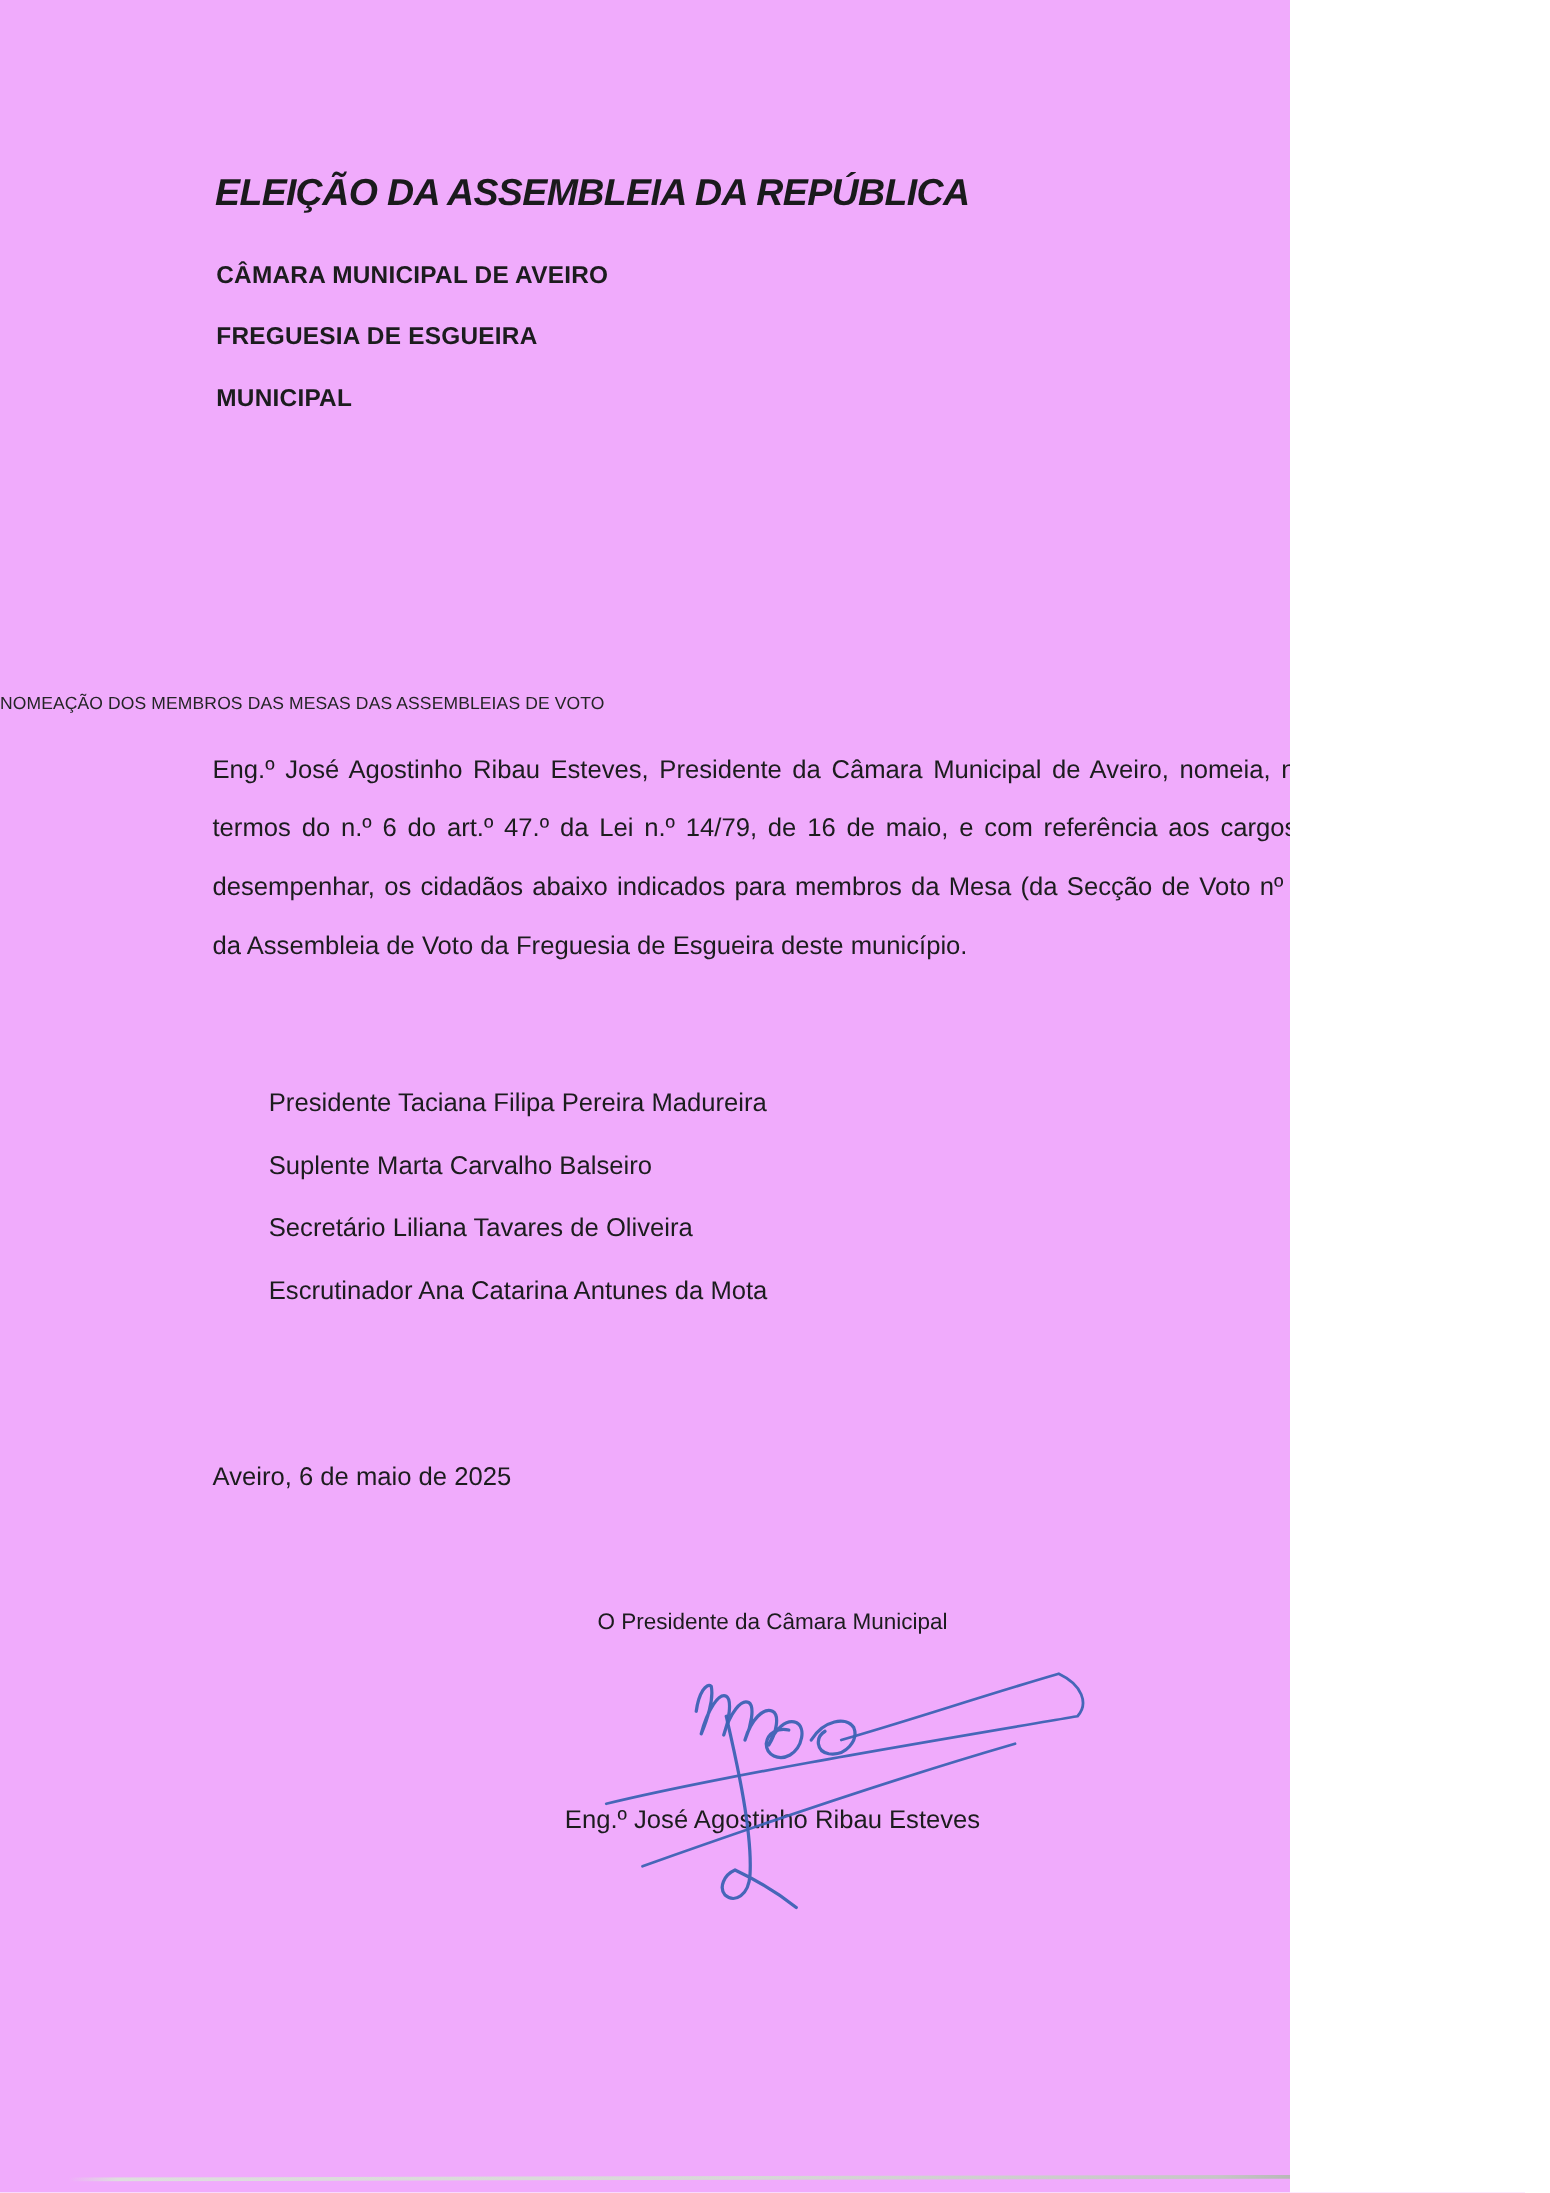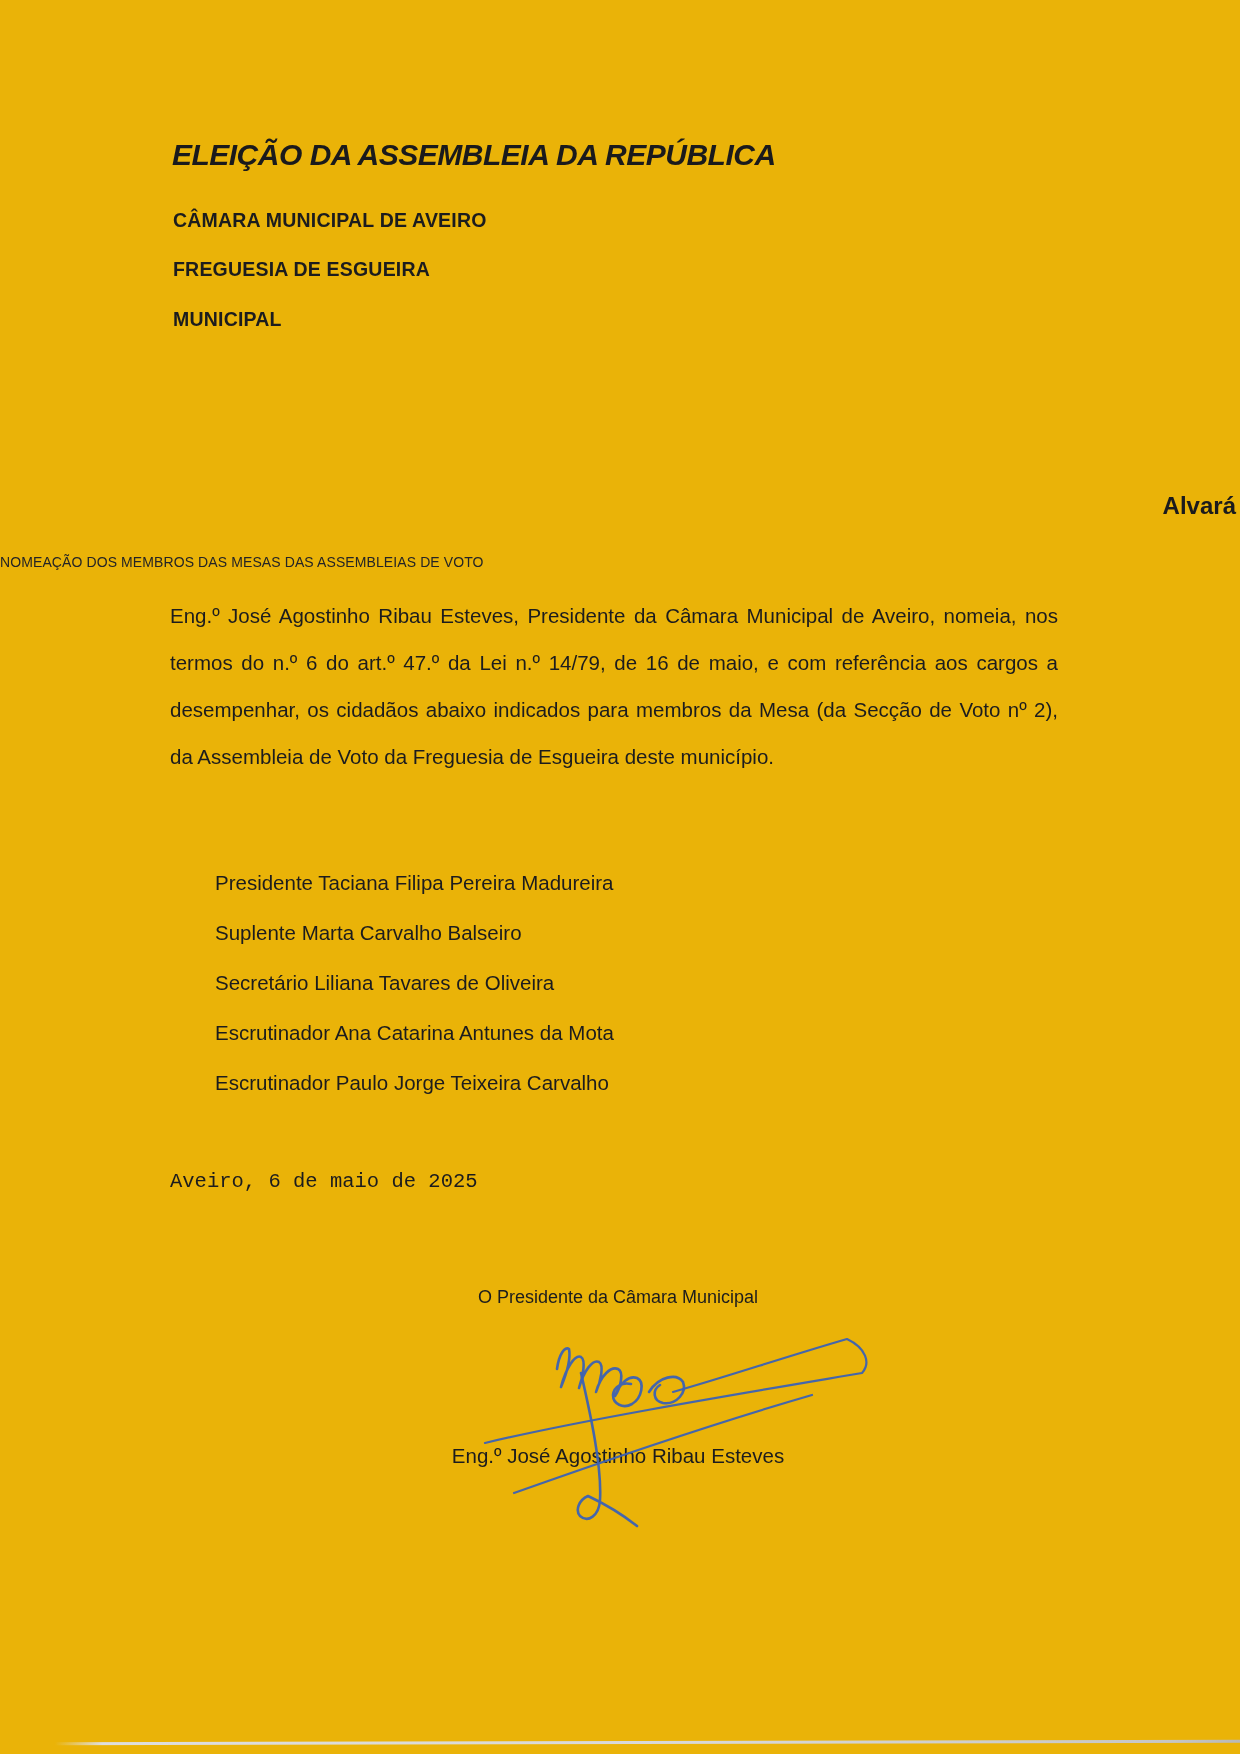--- a/index.html
+++ b/index.html
@@ -1,37 +1,37 @@
 <!DOCTYPE html>
 <html><head>
 <meta charset="utf-8">
 <style>
   html,body{margin:0;padding:0;background:#ffffff;}
   .page{
-    position:relative;width:1240px;height:1754px;background:#eab308;
+    position:relative;width:1032px;height:1754px;background:#f0abfc;
     font-family:"Liberation Sans","DejaVu Sans",sans-serif;color:#1d1d1f;overflow:hidden;
   }
   .doc-title{
     position:absolute;left:172px;top:138px;margin:0;
     font-size:30px;font-weight:bold;font-style:italic;letter-spacing:-0.5px;color:#1a1a1c;white-space:nowrap;
   }
   .org-line{position:absolute;left:173px;font-size:19.5px;font-weight:bold;letter-spacing:0.2px;color:#1c1c1e;white-space:nowrap;}
   .org-1{top:209px}
   .org-2{top:258px}
   .org-3{top:308px}
   .alvara-title{position:absolute;left:0;width:1236px;top:492px;text-align:right;font-size:24px;font-weight:bold;color:#1b1b1d;}
   .subtitle{position:absolute;left:0;width:1228px;top:554px;text-align:left;font-size:14px;color:#242426;letter-spacing:0.1px;}
   .body-par{
     position:absolute;left:170px;top:592px;width:888px;margin:0;
     font-size:20.5px;line-height:47px;text-align:justify;color:#1c1c1e;
   }
   .body-par b{font-weight:normal;}
   .members{position:absolute;left:215px;top:858px;font-size:20.5px;line-height:50px;color:#1c1c1e;}
   .member-row .name{font-weight:normal;}
-  .date-line{position:absolute;left:170px;top:1170px;font-size:20.5px;color:#1c1c1e;font-family:Liberation Mono, monospace;}
+  .date-line{position:absolute;left:170px;top:1170px;font-size:20.5px;color:#1c1c1e;}
   .sig-title{position:absolute;left:0;width:1236px;top:1287px;text-align:center;font-size:18px;color:#1c1c1e;}
   .sig-name{position:absolute;left:0;width:1236px;top:1444px;text-align:center;font-size:20.5px;color:#1c1c1e;}
   .signature-svg{position:absolute;left:430px;top:1316px;width:470px;height:215px;z-index:2;}
   .signature-svg path{fill:none;stroke-linecap:round;stroke-linejoin:round;stroke-opacity:0.95;}
   .scan-line{
     position:absolute;left:55px;right:0;top:1741px;height:3px;
     background:linear-gradient(90deg, rgba(214,214,214,0) 0%, #dedede 4%, #d8d8d8 55%, #c6c6c6 94%, #b8b8b8 100%);
     transform:rotate(-0.12deg);
   }
 </style>
@@ -61,24 +61,20 @@
       <span class="name">Marta Carvalho Balseiro</span>
     </div>
     <div class="member-row">
       <span class="role">Secretário</span>
       <span class="name">Liliana Tavares de Oliveira</span>
     </div>
     <div class="member-row">
       <span class="role">Escrutinador</span>
       <span class="name">Ana Catarina Antunes da Mota</span>
     </div>
-    <div class="member-row">
-      <span class="role">Escrutinador</span>
-      <span class="name">Paulo Jorge Teixeira Carvalho</span>
-    </div>
   </div>
 
   <div class="date-line">Aveiro, 6 de maio de 2025</div>
 
   <div class="sig-title">O Presidente da Câmara Municipal</div>
 
   <div class="sig-name">Eng.º José Agostinho Ribau Esteves</div>
 
   <svg class="signature-svg" viewBox="0 0 470 215" xmlns="http://www.w3.org/2000/svg" aria-hidden="true">
     <path stroke-width="2.2" d="M55,127 C150,104 320,76 432,57 C441,47 436,32 417,23 C355,41 296,61 243,76" stroke="#3c62b4"></path>

